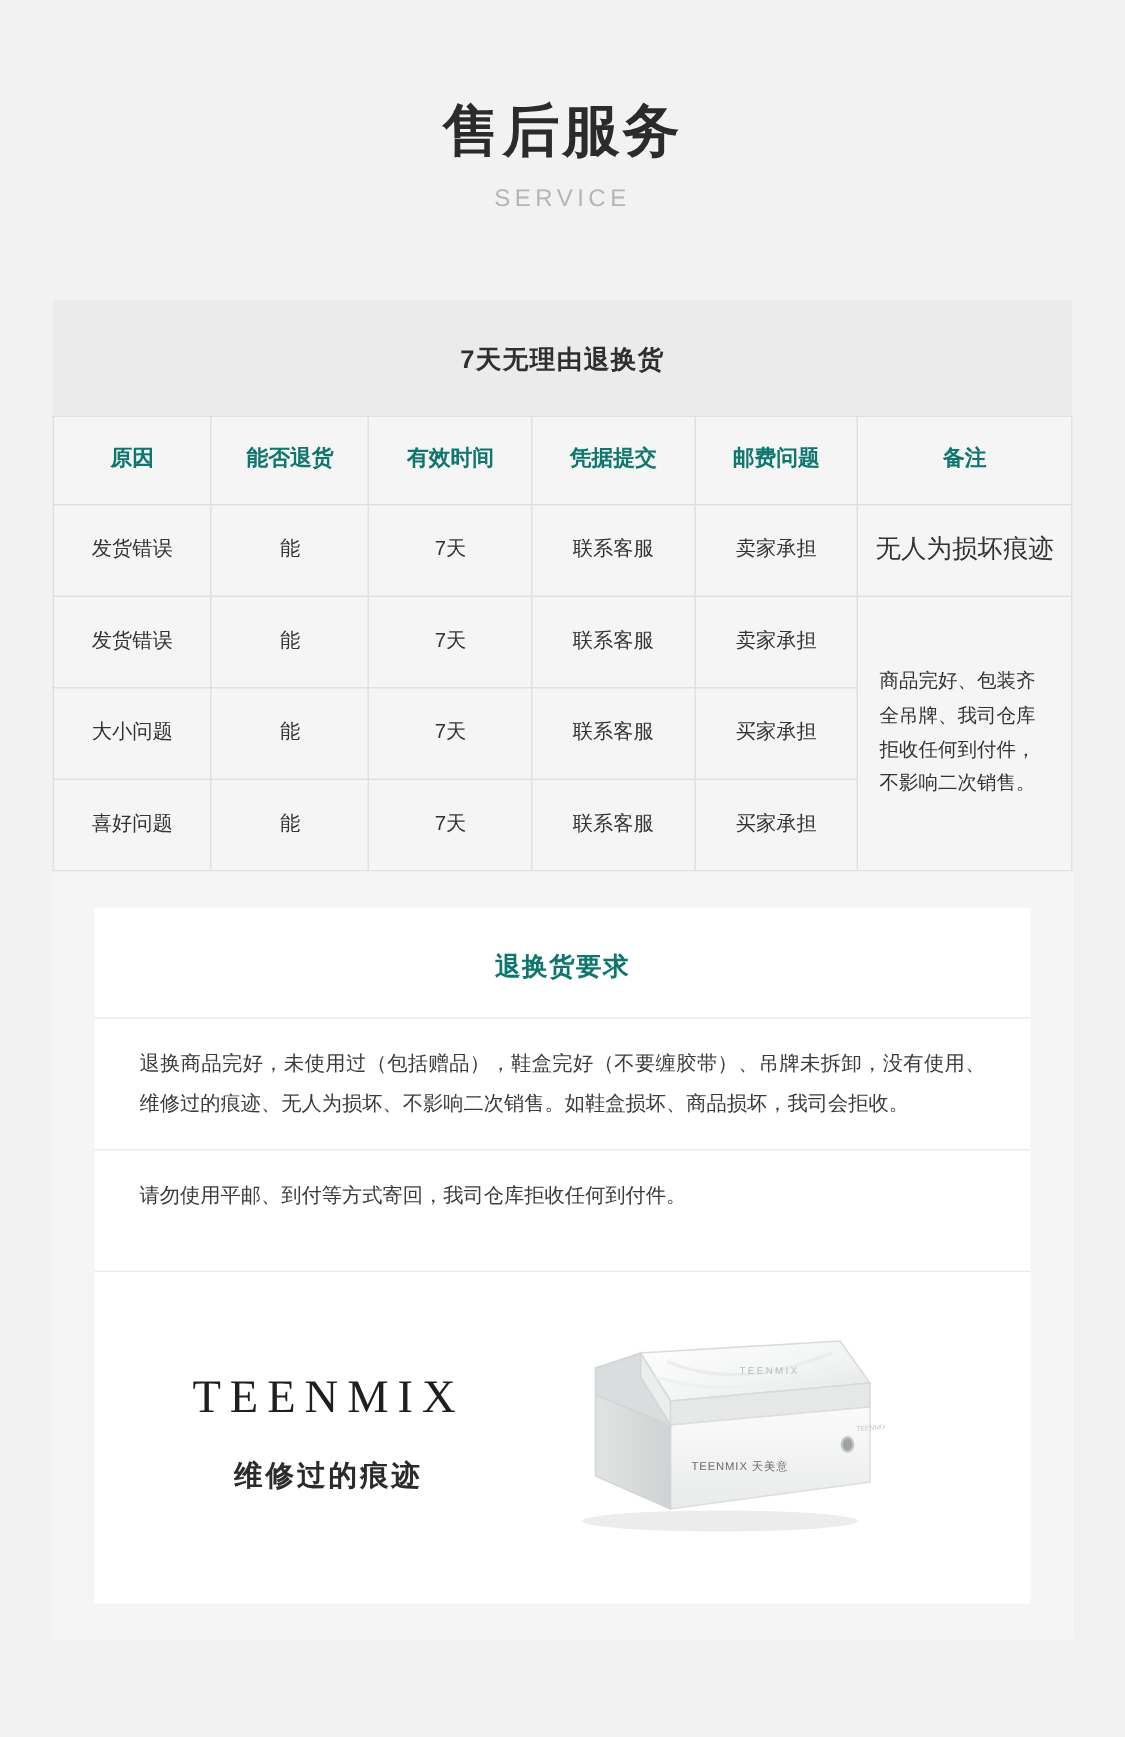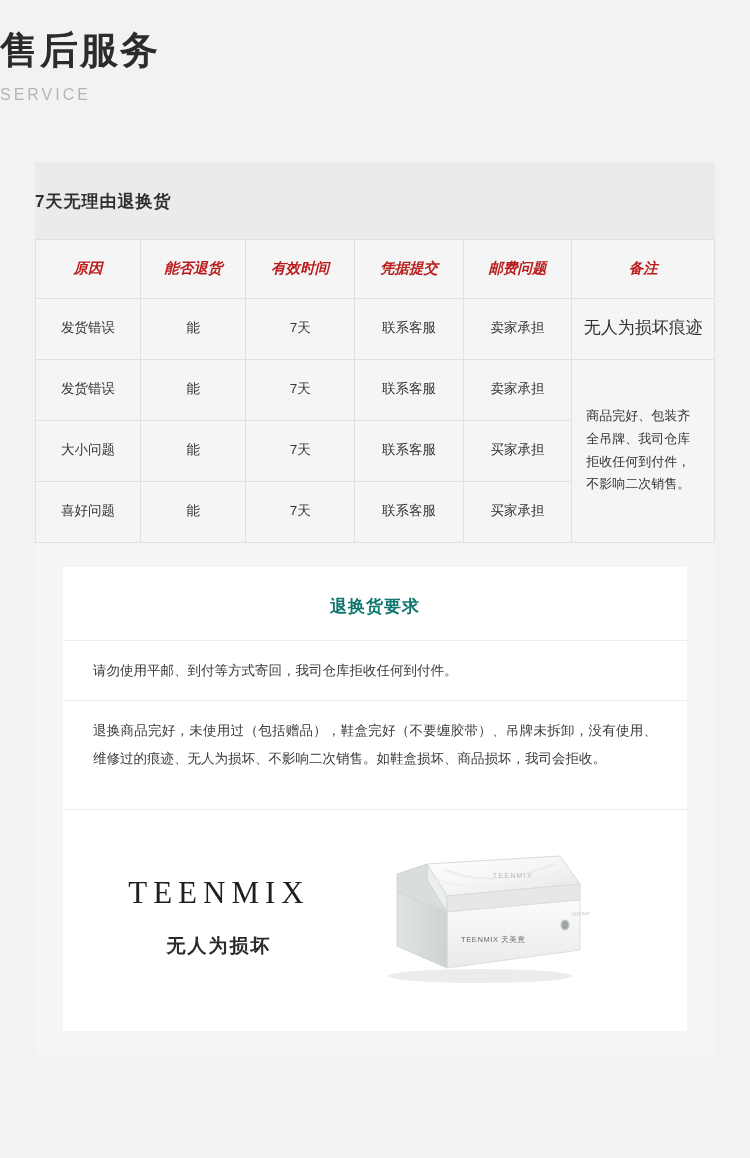--- a/index.html
+++ b/index.html
@@ -16,21 +16,22 @@
   }
   .page {
     width: 750px;
     min-height: 1158px;
     position: relative;
     box-sizing: border-box;
   }
 
   
   .header {
-    padding-top: 28px;
+    padding-top: 66px;
+    text-align: center;
   }
   .header-title {
     font-size: 38px;
     font-weight: bold;
     letter-spacing: 2px;
     color: #2b2b2b;
     line-height: 1.2;
   }
   .header-sub {
     margin-top: 12px;
@@ -44,21 +45,21 @@
   .card {
     margin: 58px 35px 0 35px;
     width: 680px;
     box-sizing: border-box;
     background: #ffffff;
   }
 
   
   .table-title {
     background: #ebebeb;
-    text-align: left;
+    text-align: center;
     font-size: 17px;
     font-weight: bold;
     color: #2f2f2f;
     padding: 28px 0 26px 0;
     letter-spacing: 1px;
   }
   table.policy {
     width: 100%;
     border-collapse: collapse;
     table-layout: fixed;
@@ -71,22 +72,21 @@
     vertical-align: middle;
     font-size: 13.5px;
     color: #333;
     padding: 14px 6px;
     line-height: 1.7;
   }
   table.policy th {
     font-weight: bold;
     height: 30px;
     font-size: 14.5px;
-    color: #b91c1c;
-    font-style: italic;
+    color: #0f766e;
   }
   table.policy td {
     height: 32px;
   }
   table.policy td.note {
     font-size: 13px;
     text-align: left;
     padding: 10px 14px;
     line-height: 1.75;
   }
@@ -234,27 +234,27 @@
           <td>7天</td>
           <td>联系客服</td>
           <td>买家承担</td>
         </tr>
       </tbody>
     </table>
 
     <div class="req">
       <div class="req-inner">
         <div class="req-title">退换货要求</div>
+        <div class="req-block">退换商品完好，未使用过（包括赠品），鞋盒完好（不要缠胶带）、吊牌未拆卸，没有使用、维修过的痕迹、无人为损坏、不影响二次销售。如鞋盒损坏、商品损坏，我司会拒收。</div>
         <div class="req-block">请勿使用平邮、到付等方式寄回，我司仓库拒收任何到付件。</div>
-        <div class="req-block">退换商品完好，未使用过（包括赠品），鞋盒完好（不要缠胶带）、吊牌未拆卸，没有使用、维修过的痕迹、无人为损坏、不影响二次销售。如鞋盒损坏、商品损坏，我司会拒收。</div>
 
         <div class="brand-area">
           <div class="brand-left">
             <div class="brand-word">TEENMIX</div>
-            <div class="brand-cn">无人为损坏</div>
+            <div class="brand-cn">维修过的痕迹</div>
           </div>
           <div class="brand-right">
             <div class="box-figure">
               <svg width="215" height="135" viewBox="0 0 215 135">
                 <defs>
                   <linearGradient id="lidg" x1="0" y1="0" x2="1" y2="1">
                     <stop offset="0%" stop-color="#ffffff"></stop>
                     <stop offset="55%" stop-color="#f3f4f4"></stop>
                     <stop offset="100%" stop-color="#e3e5e5"></stop>
                   </linearGradient>

